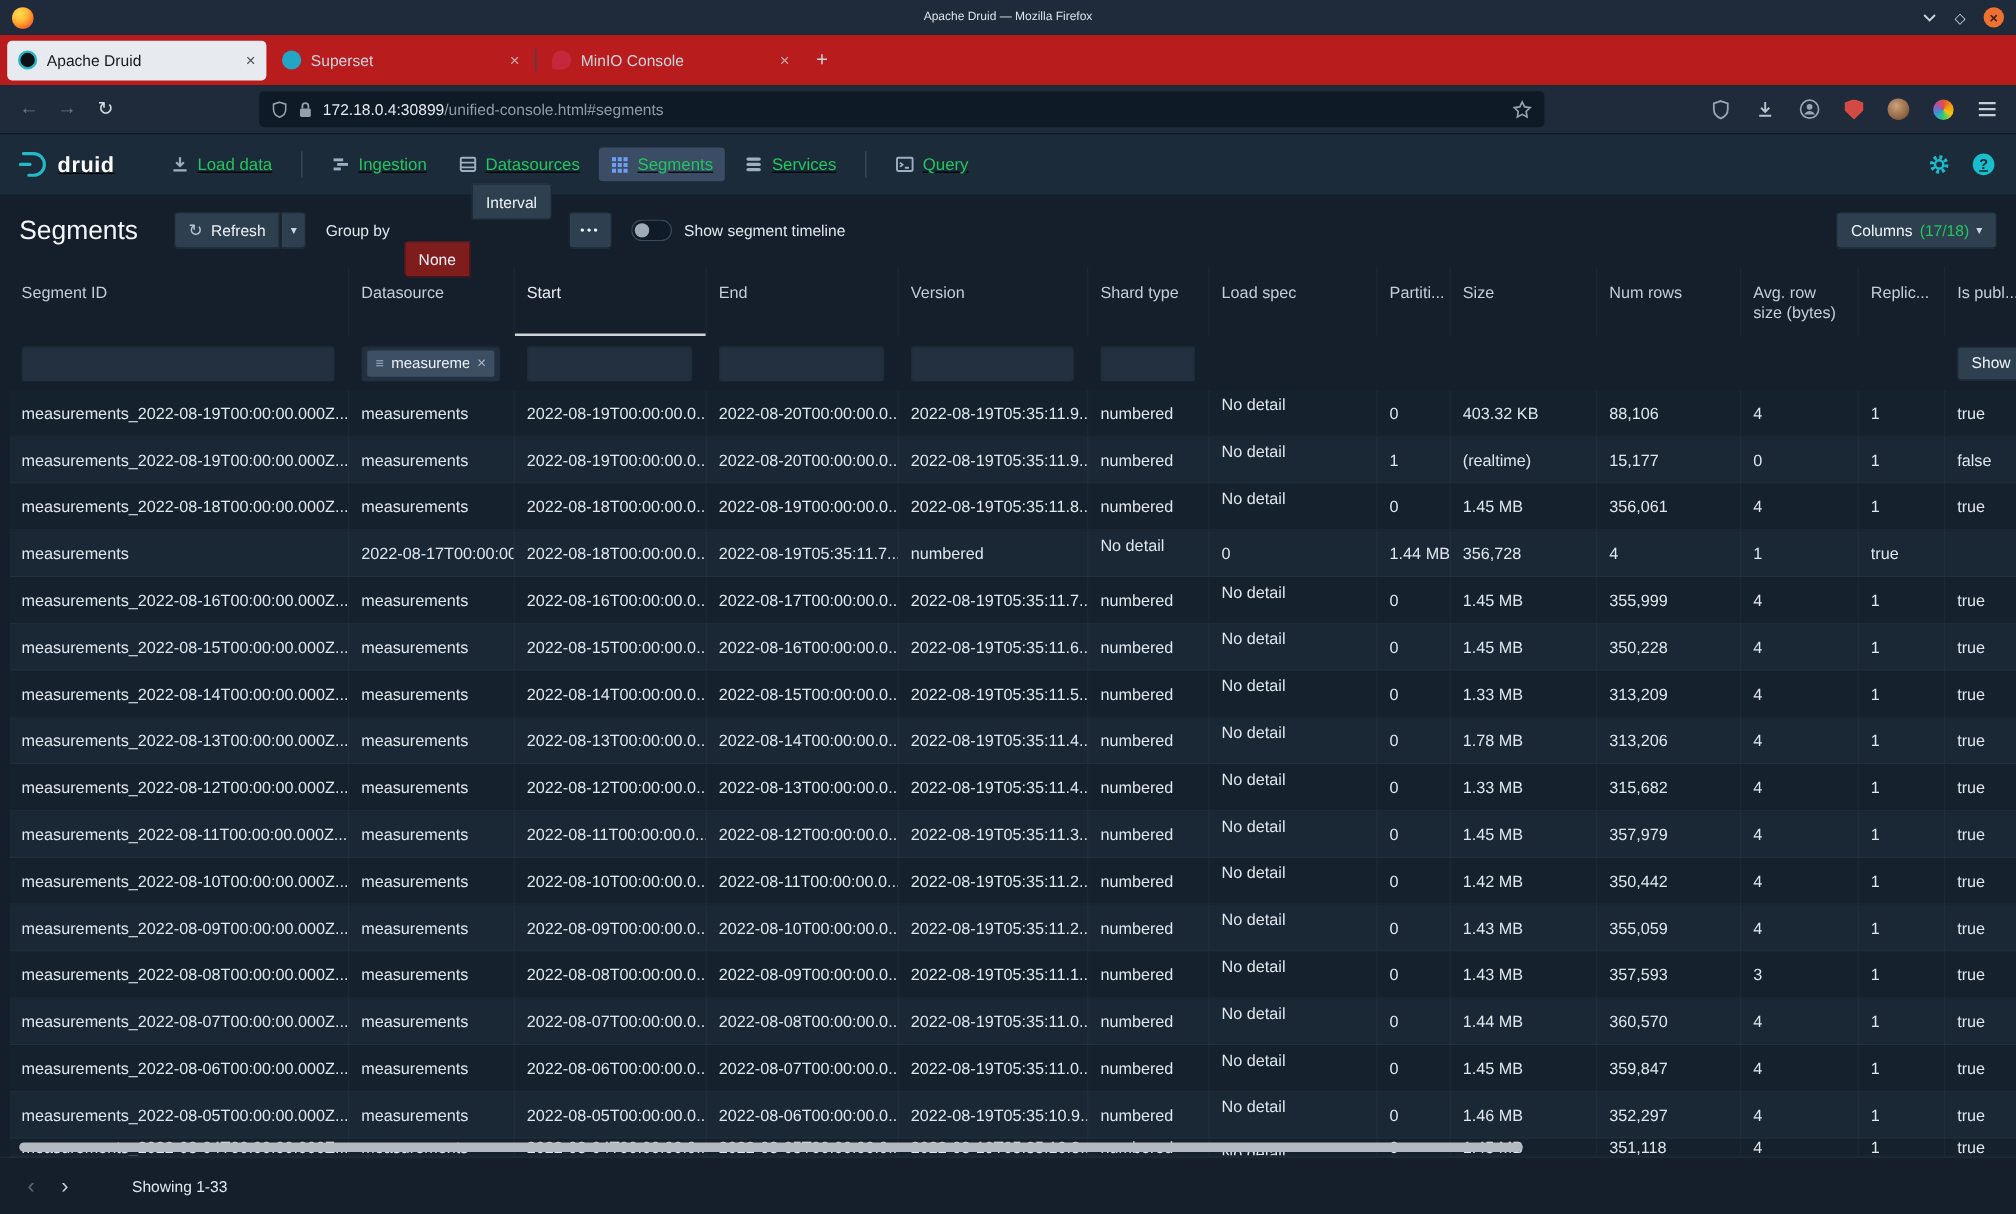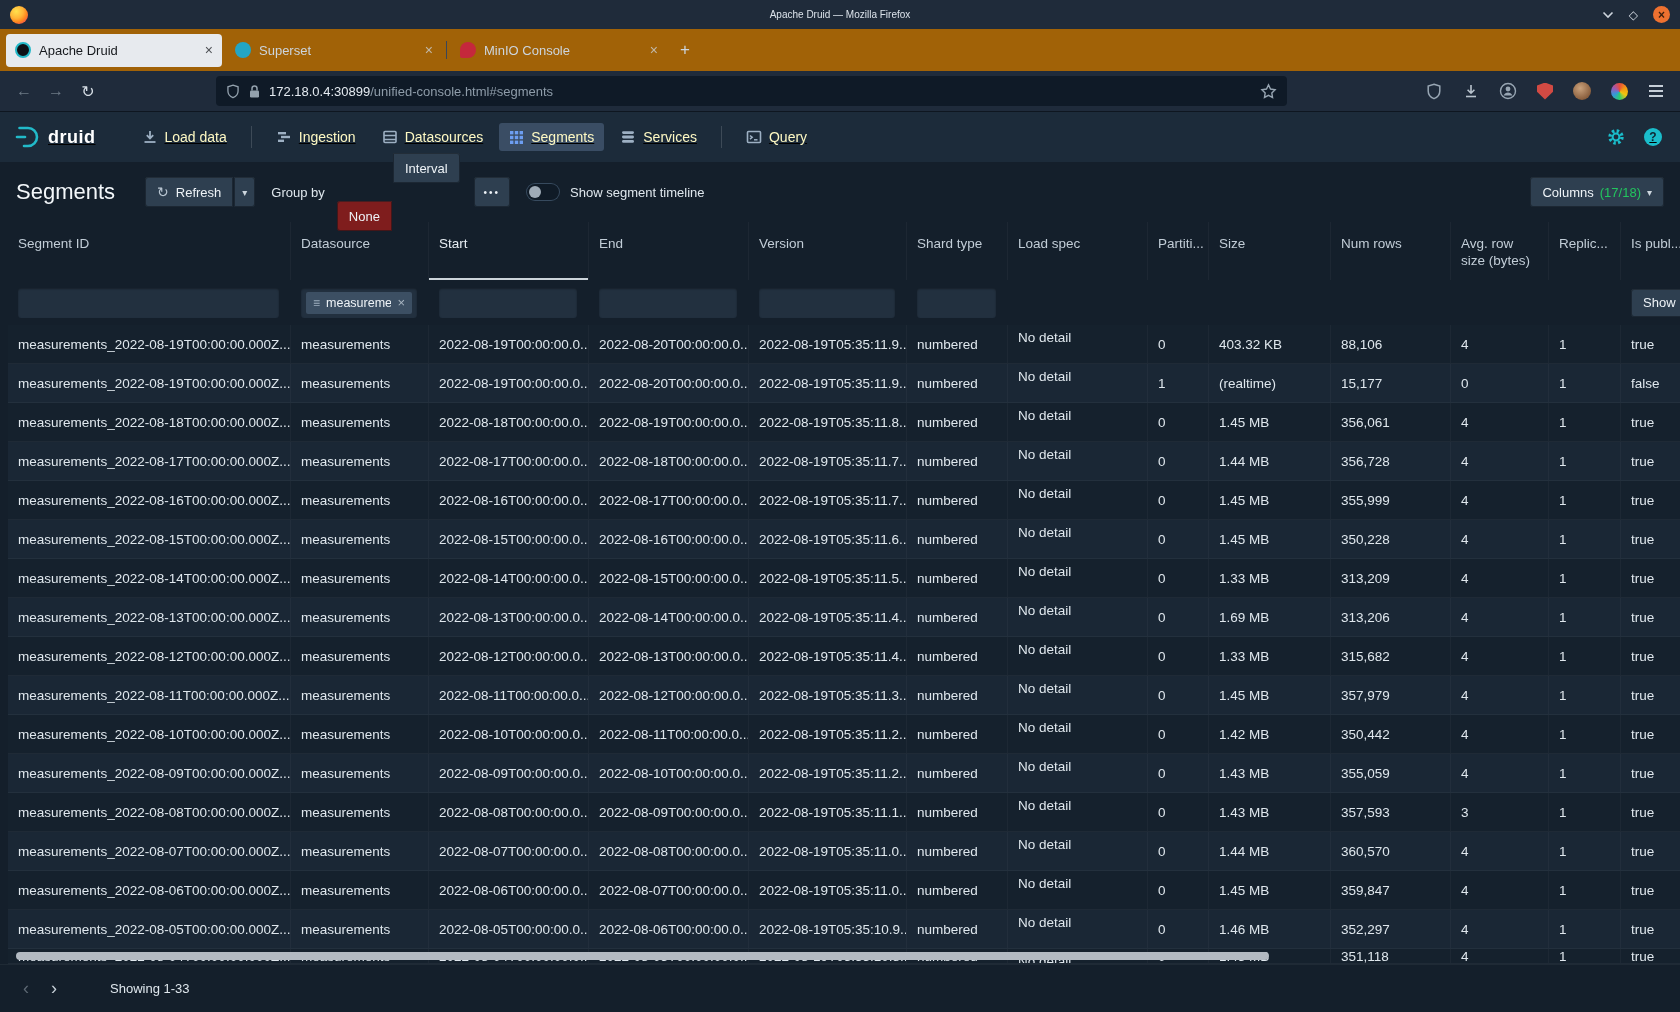--- a/index.html
+++ b/index.html
@@ -8,21 +8,21 @@
 
   
   .titlebar { height:29px; background:#1f2b3a; display:flex; align-items:center; padding:0 10px; position:relative; }
   .ff-logo { width:18px; height:18px; border-radius:50%; flex:none;
     background:radial-gradient(circle at 35% 30%, #ffe14d 0%, #ffb437 40%, #ff8a1f 60%, #e3246a 100%); }
   .win-title { position:absolute; left:0; right:0; text-align:center; color:#dbe2ea; font-size:10px; pointer-events:none; }
   .win-controls { margin-left:auto; display:flex; align-items:center; gap:15px; z-index:2; }
   .wc { color:#cdd5dd; font-size:12px; display:flex; align-items:center; justify-content:center; }
   .wc-close { width:17px; height:17px; border-radius:50%; background:#ee7130; color:#40210e; font-size:12px; font-weight:bold; }
 
-  .tabbar { height:42px; background:#a16207; display:flex; align-items:center; padding:0 6px; }
+  .tabbar { height:42px; background:#b91c1c; display:flex; align-items:center; padding:0 6px; }
   .tab { width:216px; height:33px; border-radius:4px; display:flex; align-items:center; padding:0 9px; gap:8px;
     color:#ccd5de; font-size:13px; margin-right:4px; }
   .tab.active { background:#e7eaee; color:#16191d; }
   .tab-label { flex:1; white-space:nowrap; overflow:hidden; }
   .tab-close { font-size:14px; opacity:.75; }
   .fav { width:16px; height:16px; border-radius:50%; flex:none; }
   .fav-druid { background:#0d1116; border:2px solid #23b8c8; }
   .fav-superset { background:#23a5c4; }
   .fav-minio { background:#c5283c; border-radius:50% 50% 50% 12%; }
   .tab-sep { width:1px; height:18px; background:#39465a; margin:0 4px 0 0; }
@@ -40,21 +40,21 @@
   .ublock { width:16px; height:17px; background:#d24a43; clip-path:polygon(50% 0,100% 18%,100% 55%,50% 100%,0 55%,0 18%); }
   .avatar-dot { width:18px; height:18px; border-radius:50%;
     background:radial-gradient(circle at 40% 35%, #caa27c, #8a5f3e 70%, #6d4428); }
   .pinwheel { width:17px; height:17px; border-radius:50%;
     background:conic-gradient(#e74c3c,#f39c12,#f1c40f,#2ecc71,#3498db,#9b59b6,#e74c3c); }
 
   
   .druid-header { height:50px; background:#1c2b3a; display:flex; align-items:center; padding:0 14px;text-decoration:underline; }
   .brand { color:#ffffff; font-size:18px; font-weight:600; margin-left:8px; letter-spacing:.5px; }
   .dnav { display:flex; align-items:center; margin-left:36px; gap:6px; }
-  .dnav-item { display:flex; align-items:center; gap:7px; padding:6px 10px; border-radius:3px; color:#fef9c3; font-size:14px; }
+  .dnav-item { display:flex; align-items:center; gap:7px; padding:6px 10px; border-radius:3px; color:#22c55e; font-size:14px; }
   .dnav-item.active { background:#3a4d64; }
   .dnav-sep { width:1px; height:22px; background:rgba(255,255,255,.15); margin:0 8px; }
   .dh-right { margin-left:auto; display:flex; align-items:center; gap:18px; margin-right:4px; }
   .help-circle { width:18px; height:18px; border-radius:50%; background:#1abdcb; color:#0f2430; font-weight:bold; font-size:12px;
     display:flex; align-items:center; justify-content:center; }
 
   
   .page-header { height:60px; display:flex; align-items:center; padding:0 16px; }
   .page-title { font-size:22px; color:#f3f7fa; margin-right:30px; }
   .btn { height:30px; background:#2e3f50; border-radius:3px; color:#eef3f7; font-size:13px;
@@ -434,21 +434,20 @@
         <div class="td c6">numbered</div>
         <div class="td c7 top">No detail</div>
         <div class="td c8">0</div>
         <div class="td c9">1.45 MB</div>
         <div class="td c10">356,061</div>
         <div class="td c11">4</div>
         <div class="td c12">1</div>
         <div class="td c13">true</div>
       </div>
       <div class="grid trow alt">
-        <div class="td c1">measurements_2022-08-17T00:00:00.000Z...</div>
         <div class="td c2">measurements</div>
         <div class="td c3">2022-08-17T00:00:00.0...</div>
         <div class="td c4">2022-08-18T00:00:00.0...</div>
         <div class="td c5">2022-08-19T05:35:11.7...</div>
         <div class="td c6">numbered</div>
         <div class="td c7 top">No detail</div>
         <div class="td c8">0</div>
         <div class="td c9">1.44 MB</div>
         <div class="td c10">356,728</div>
         <div class="td c11">4</div>
@@ -502,21 +501,21 @@
       </div>
       <div class="grid trow alt">
         <div class="td c1">measurements_2022-08-13T00:00:00.000Z...</div>
         <div class="td c2">measurements</div>
         <div class="td c3">2022-08-13T00:00:00.0...</div>
         <div class="td c4">2022-08-14T00:00:00.0...</div>
         <div class="td c5">2022-08-19T05:35:11.4...</div>
         <div class="td c6">numbered</div>
         <div class="td c7 top">No detail</div>
         <div class="td c8">0</div>
-        <div class="td c9">1.69 MB</div>
+        <div class="td c9">1.78 MB</div>
         <div class="td c10">313,206</div>
         <div class="td c11">4</div>
         <div class="td c12">1</div>
         <div class="td c13">true</div>
       </div>
       <div class="grid trow">
         <div class="td c1">measurements_2022-08-12T00:00:00.000Z...</div>
         <div class="td c2">measurements</div>
         <div class="td c3">2022-08-12T00:00:00.0...</div>
         <div class="td c4">2022-08-13T00:00:00.0...</div>

